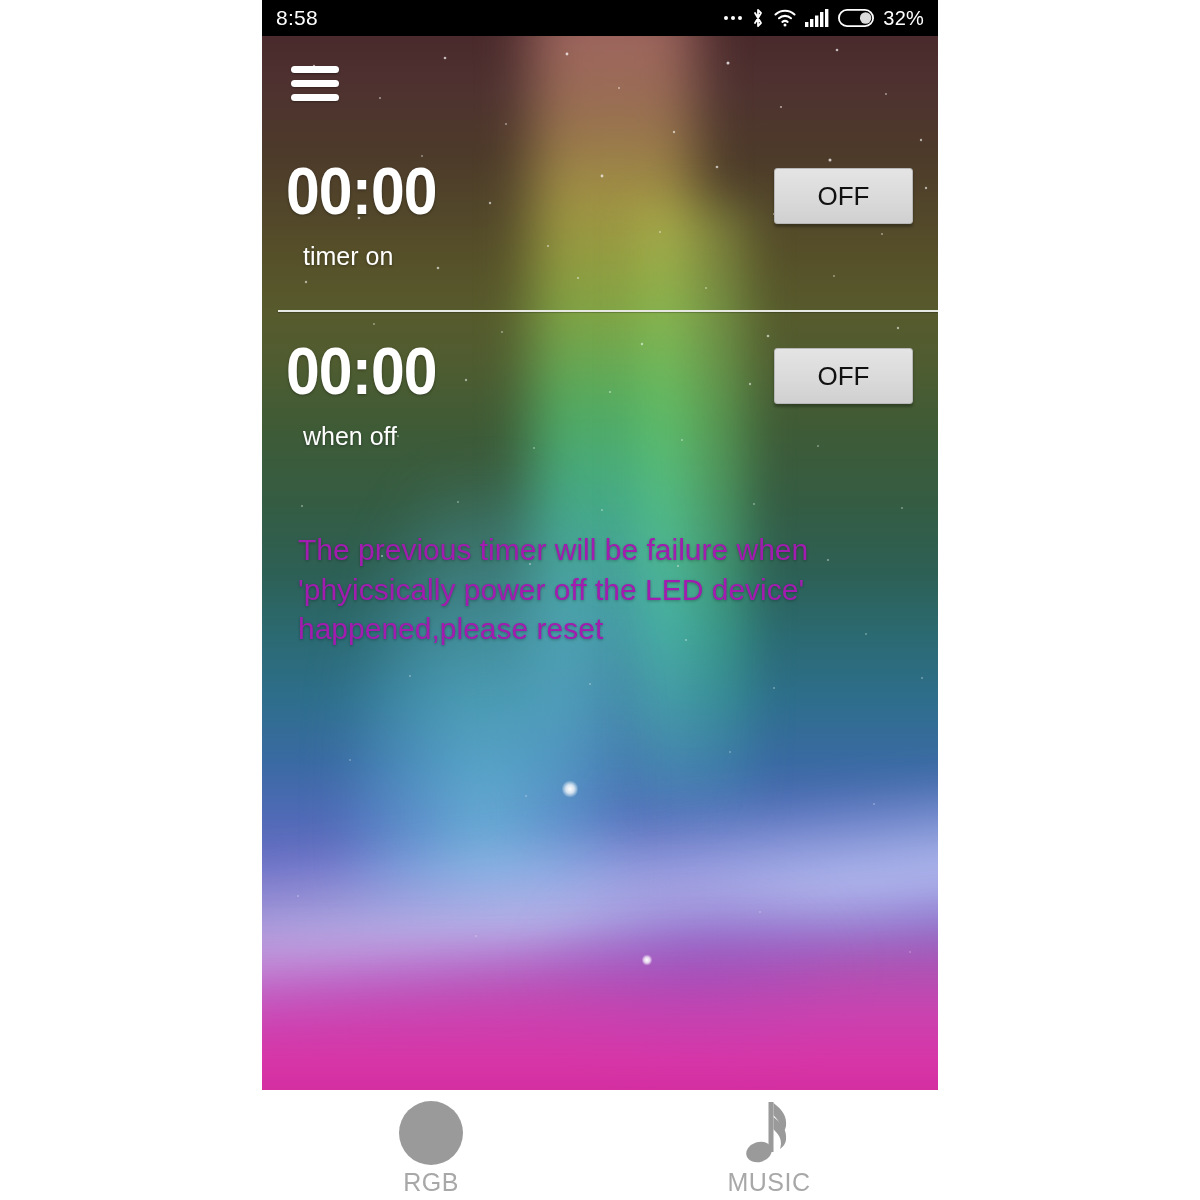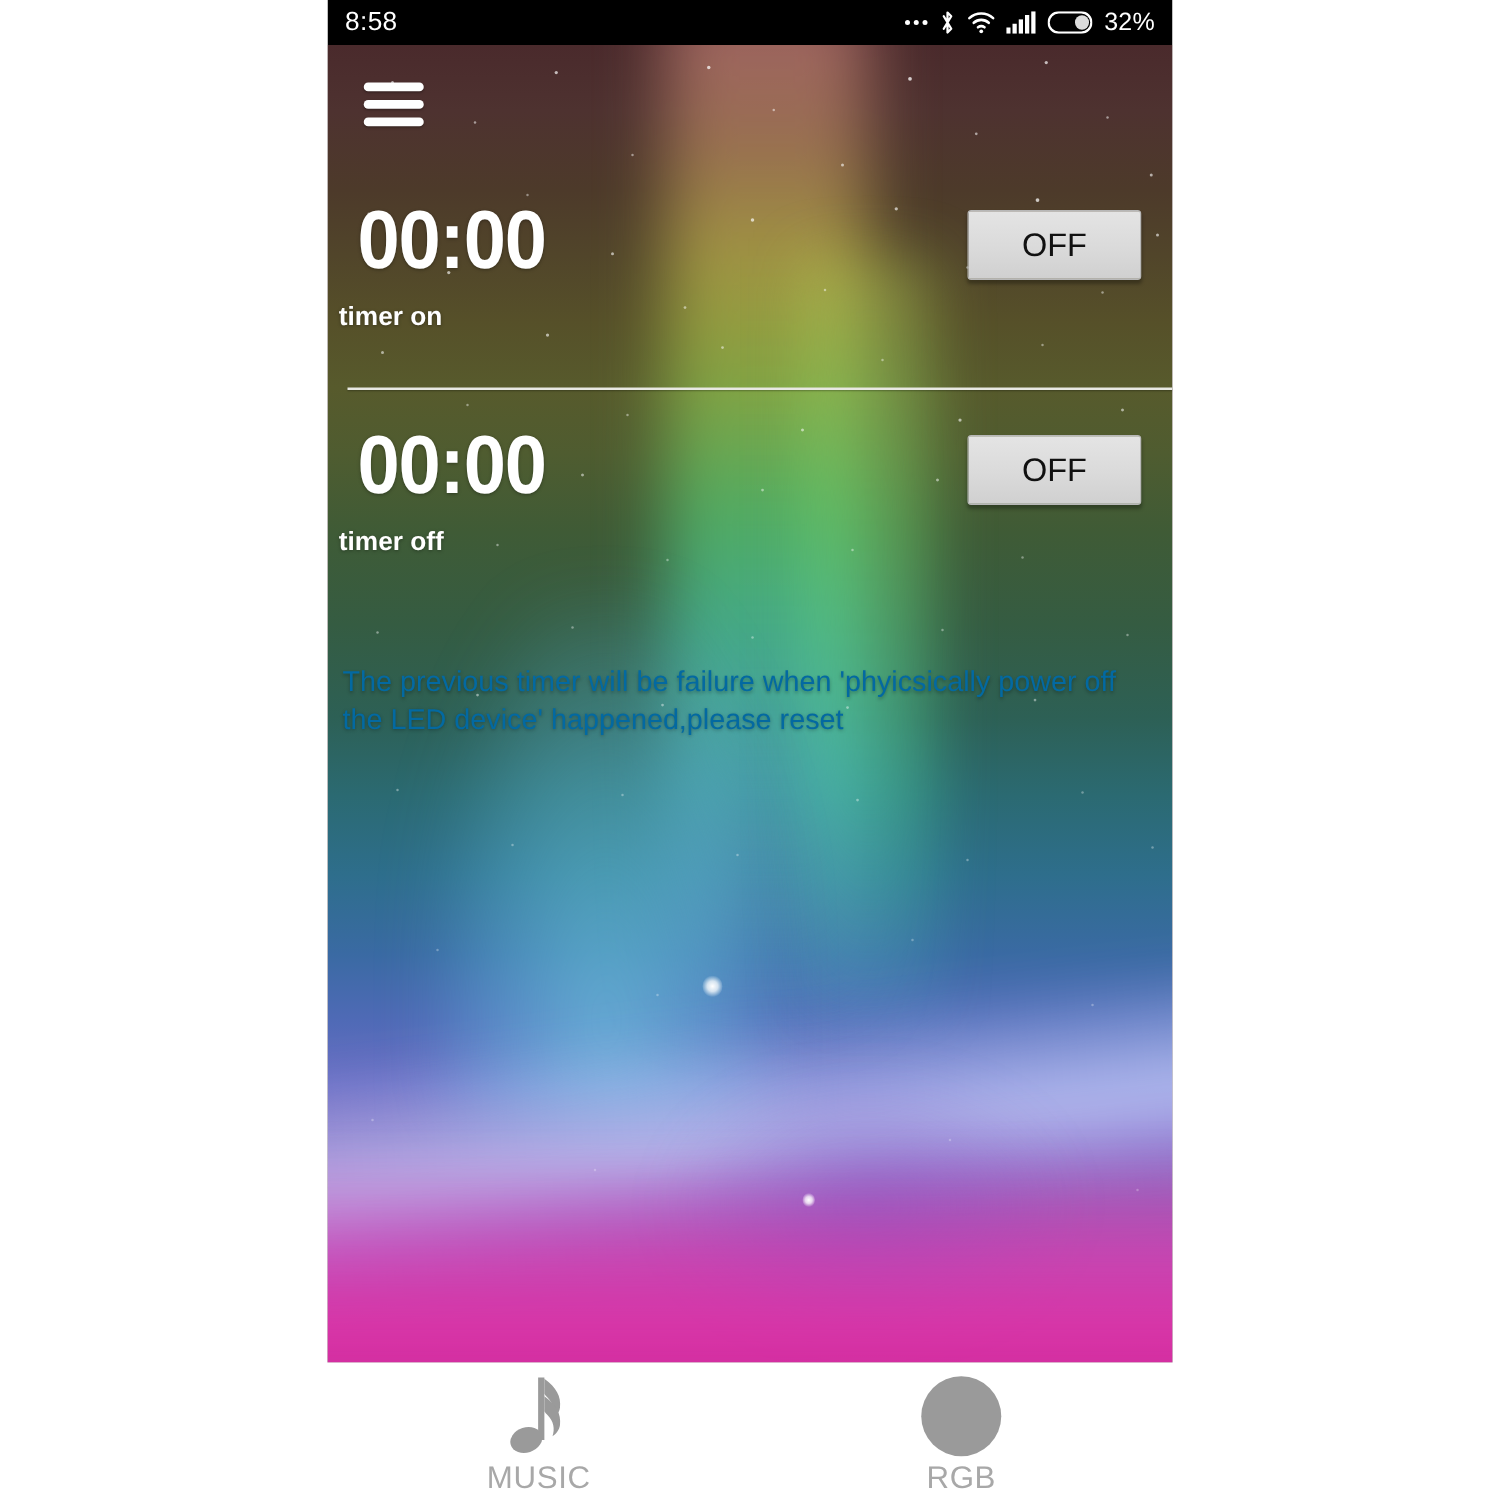--- a/index.html
+++ b/index.html
@@ -254,25 +254,25 @@
     font-family: "Liberation Sans Narrow", "Liberation Sans", sans-serif;
     letter-spacing: -1px;
     line-height: 1.0;
     text-shadow: 0 1px 3px rgba(0,0,0,0.35);
     cursor: pointer;
     transform: scaleX(0.92);
     transform-origin: left center;
   }
   .timer-label {
     position: absolute;
-    left: 9px;
+    left: 41px;
     top: 84px;
     color: #ffffff;
-    font-size: 21px;
-    font-weight: bold;
+    font-size: 25px;
+    font-weight: normal;
     text-shadow: 0 1px 3px rgba(0,0,0,0.35);
   }
 
   .toggle-button {
     position: absolute;
     right: 25px;
     top: 10px;
     width: 139px;
     height: 56px;
     background: linear-gradient(to bottom, #e4e4e4 0%, #dadada 55%, #d0d0d0 100%);
@@ -294,25 +294,25 @@
     left: 16px;
     top: 274px;
     width: 660px;
     height: 2px;
     background: #e8e8e2;
     box-shadow: 0 1px 1px rgba(0,0,0,0.25);
   }
 
   .note-text {
     position: absolute;
-    left: 12px;
+    left: 36px;
     top: 494px;
     width: 636px;
-    color: #0369a1;
-    font-size: 23px;
+    color: #a21caf;
+    font-size: 30px;
     line-height: 1.32;
     text-shadow: 0 1px 3px rgba(0,0,0,0.30);
   }
 
   
   .bottom-nav {
     position: absolute;
     left: 0;
     top: 1090px;
     width: 676px;
@@ -492,47 +492,47 @@
       <div class="timer-row row-on">
         <div class="timer-value">00:00</div>
         <div class="timer-label">timer on</div>
         <div class="toggle-button">OFF</div>
       </div>
 
       <div class="divider"></div>
 
       <div class="timer-row row-off">
         <div class="timer-value">00:00</div>
-        <div class="timer-label">timer off</div>
+        <div class="timer-label">when off</div>
         <div class="toggle-button">OFF</div>
       </div>
 
       <div class="note-text">The previous timer will be failure when 'phyicsically power off the LED device' happened,please reset</div>
     </div>
 
     <div class="bottom-nav">
+
+      <div class="nav-item">
+        <div class="nav-icon">
+          <div class="rgb-circle"></div>
+        </div>
+        <div class="nav-label">RGB</div>
+      </div>
 
       <div class="nav-item">
         <div class="nav-icon">
           <svg width="58" height="66" viewBox="0 0 58 66" aria-hidden="true">
             <g fill="#9a9a9a">
               <ellipse cx="19" cy="52" rx="13" ry="10" transform="rotate(-18 19 52)"></ellipse>
               <rect x="28.5" y="2" width="5" height="50"></rect>
               <path d="M33.5 3 C43 10, 47 17, 46 26 C45.5 30, 43 33, 40 35 C42 29, 41 23, 36 18 C35 17, 34 16, 33.5 15 Z"></path>
               <path d="M33.5 17 C43 24, 47 31, 46 40 C45.5 44, 43 47, 40 49 C42 43, 41 37, 36 32 C35 31, 34 30, 33.5 29 Z"></path>
             </g>
           </svg>
         </div>
         <div class="nav-label">MUSIC</div>
       </div>
 
-      <div class="nav-item">
-        <div class="nav-icon">
-          <div class="rgb-circle"></div>
-        </div>
-        <div class="nav-label">RGB</div>
-      </div>
-
 
     </div>
 
   </div>
 </div>
 
 </body></html>

